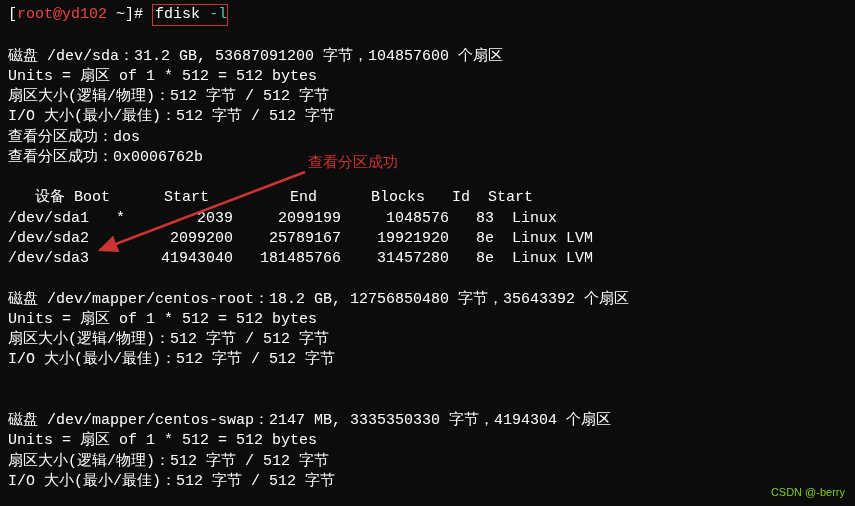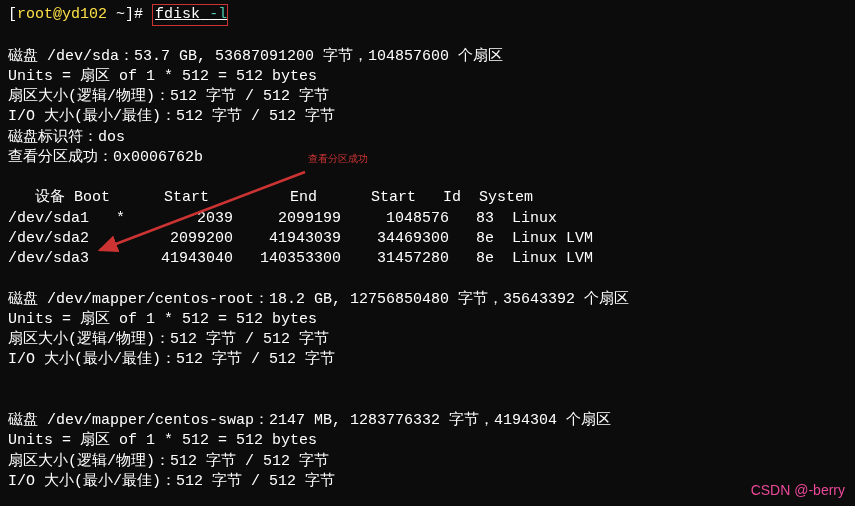--- a/index.html
+++ b/index.html
@@ -16,97 +16,96 @@
       width: 855px;
       height: 506px;
       overflow: hidden;
       position: relative;
       padding: 4px 8px;
     }
     .line {
       white-space: pre;
     }
     .prompt-user {
-      color: #fde047;
+      color: #ef4444;
     }
     .prompt-bracket {
       color: #ffffff;
     }
     .cmd-box {
       border: 1px solid #cc3333;
       display: inline-block;
       padding: 0 0 0 2px;
-      text-decoration: underline;
     }
     .cmd-name {
       color: #ffffff;
     }
     .cmd-flag {
       color: #4ec9b0;
     }
     .annotation {
       position: absolute;
       color: #cc3333;
       font-family: 'SimSun', 'Microsoft YaHei', sans-serif;
-      font-size: 10px;
+      font-size: 15px;
       top: 152px;
       left: 308px;
       z-index: 10;
     }
     .arrow-svg {
       position: absolute;
       top: 162px;
       left: 90px;
       z-index: 9;
       pointer-events: none;
     }
     .watermark {
       position: absolute;
       bottom: 6px;
       right: 10px;
-      color: #ec4899;
-      font-size: 14px;
+      color: #84cc16;
+      font-size: 11px;
       font-family: Arial, sans-serif;
     }
     .blank {
       height: 1.35em;
     }
   </style>
 </head>
 <body>
 
 <div class="line"><span class="prompt-bracket">[</span><span class="prompt-user">root@yd102</span> <span>~</span><span class="prompt-bracket">]</span><span>#</span> <span class="cmd-box"><span class="cmd-name">fdisk</span> <span class="cmd-flag">-l</span></span></div>
 
 <div class="blank"></div>
 
-<div class="line">磁盘 /dev/sda：53.7 GB, 53687091200 字节，104857600 个扇区</div>
+<div class="line">磁盘 /dev/sda：31.2 GB, 53687091200 字节，104857600 个扇区</div>
 <div class="line">Units = 扇区 of 1 * 512 = 512 bytes</div>
 <div class="line">扇区大小(逻辑/物理)：512 字节 / 512 字节</div>
 <div class="line">I/O 大小(最小/最佳)：512 字节 / 512 字节</div>
-<div class="line">磁盘标识符：dos</div>
+<div class="line">查看分区成功：dos</div>
 <div class="line">查看分区成功：0x0006762b</div>
 
 <div class="blank"></div>
 
-<div class="line">   设备 Boot      Start         End      Start   Id  System</div>
+<div class="line">   设备 Boot      Start         End      Blocks   Id  Start</div>
 <div class="line">/dev/sda1   *        2039     2099199     1048576   83  Linux</div>
-<div class="line">/dev/sda2         2099200    41943039    34469300   8e  Linux LVM</div>
-<div class="line">/dev/sda3        41943040   140353300    31457280   8e  Linux LVM</div>
+<div class="line">/dev/sda2         2099200    25789167    19921920   8e  Linux LVM</div>
+<div class="line">/dev/sda3        41943040   181485766    31457280   8e  Linux LVM</div>
 
 <div class="blank"></div>
 
 <div class="line">磁盘 /dev/mapper/centos-root：18.2 GB, 12756850480 字节，35643392 个扇区</div>
 <div class="line">Units = 扇区 of 1 * 512 = 512 bytes</div>
 <div class="line">扇区大小(逻辑/物理)：512 字节 / 512 字节</div>
 <div class="line">I/O 大小(最小/最佳)：512 字节 / 512 字节</div>
 
 <div class="blank"></div>
 <div class="blank"></div>
 
-<div class="line">磁盘 /dev/mapper/centos-swap：2147 MB, 1283776332 字节，4194304 个扇区</div>
+<div class="line">磁盘 /dev/mapper/centos-swap：2147 MB, 3335350330 字节，4194304 个扇区</div>
 <div class="line">Units = 扇区 of 1 * 512 = 512 bytes</div>
 <div class="line">扇区大小(逻辑/物理)：512 字节 / 512 字节</div>
 <div class="line">I/O 大小(最小/最佳)：512 字节 / 512 字节</div>
 
 <div class="annotation">查看分区成功</div>
 
 <svg class="arrow-svg" width="230" height="100">
   <defs>
     <marker id="arrowhead" markerWidth="8" markerHeight="7" refX="7" refY="3.5" orient="auto">
       <polygon points="0 0, 8 3.5, 0 7" fill="#cc3333"></polygon>

